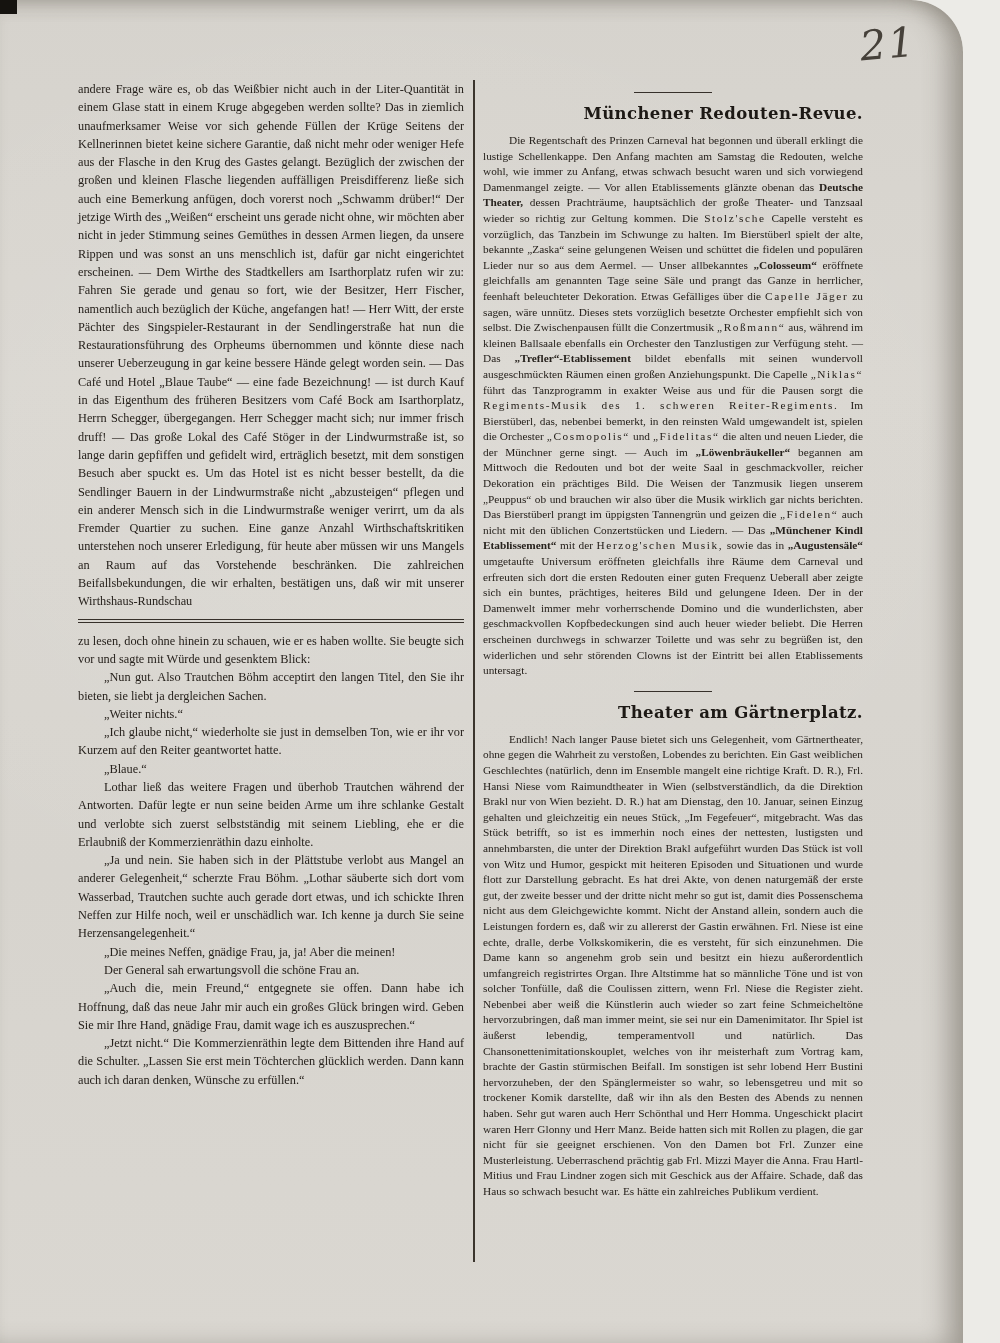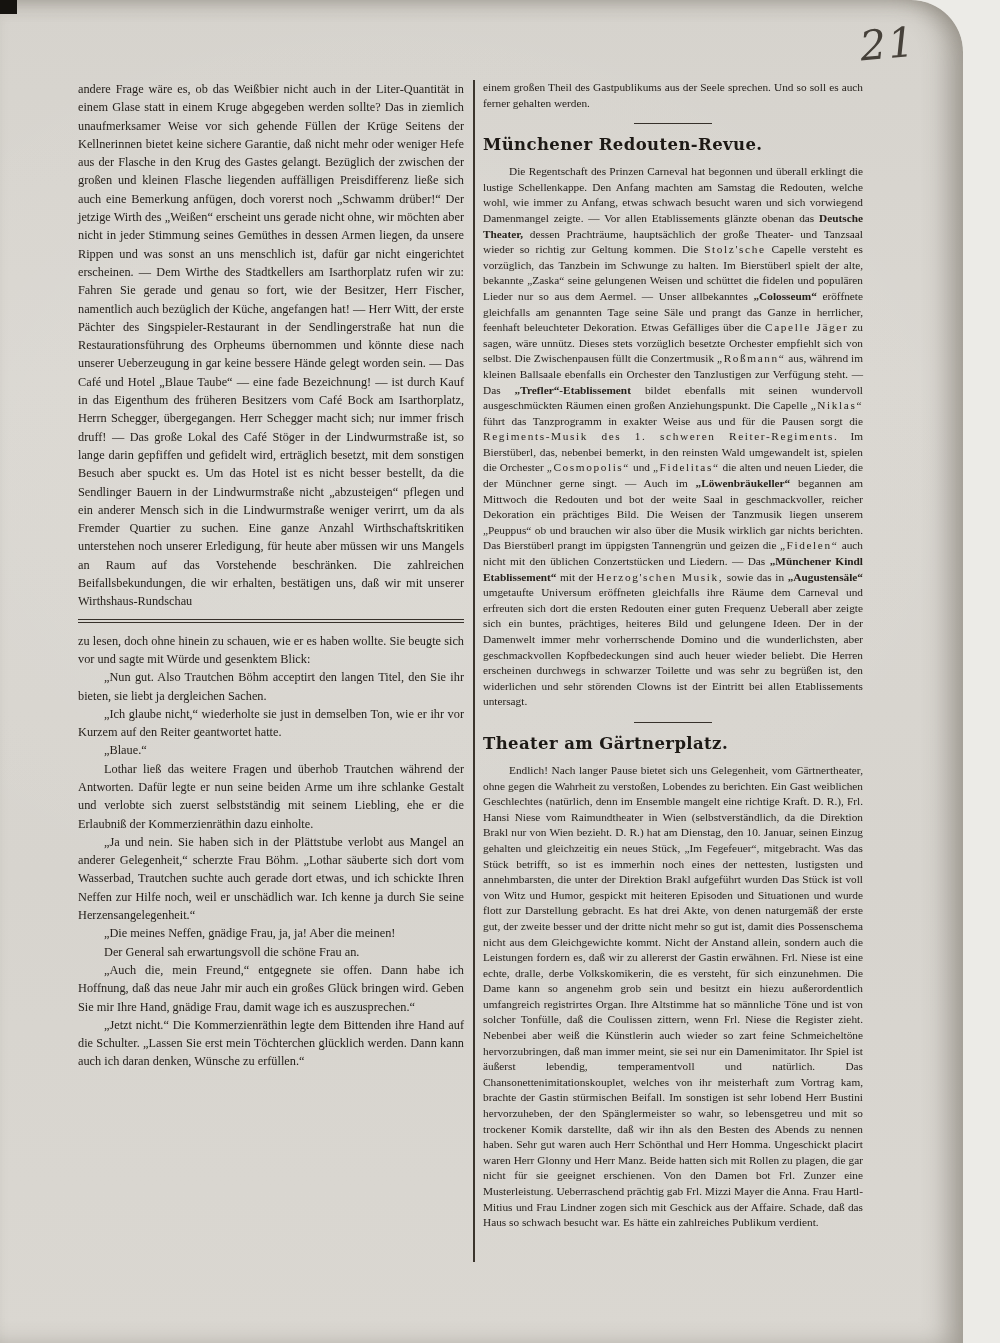--- a/index.html
+++ b/index.html
@@ -37,56 +37,54 @@
   .para.indent{text-indent:26px;}
   .bold{font-weight:bold;}
   .sperr{letter-spacing:1.6px;}
   .rule-double{
     height:0;border-top:4px double #36302a;margin:8px 0 9px 0;
   }
   .rule-short{
     width:78px;height:0;border-top:1.5px solid #36302a;margin:12px auto 11px auto;
   }
   .article-title{
-    font-size:16.5px;font-weight:bold;text-align:left;color:#1d1915;
+    font-size:16.5px;font-weight:bold;text-align:right;color:#1d1915;
     margin:10px 0 9px 0;letter-spacing:0.4px;line-height:20px;
   }
 </style>
 </head>
 <body>
 
 <div class="paper"></div>
 <div class="corner-mark"></div>
 <div class="page-number">21</div>
 <div class="column-rule"></div>
 
 <div class="col col-left">
   <div>
       <p class="para"><span>andere Frage wäre es, ob das Weißbier nicht auch in der Liter-Quantität in einem Glase statt in einem Kruge abgegeben werden sollte? Das in ziemlich unaufmerksamer Weise vor sich gehende Füllen der Krüge Seitens der Kellnerinnen bietet keine sichere Garantie, daß nicht mehr oder weniger Hefe aus der Flasche in den Krug des Gastes gelangt. Bezüglich der zwischen der großen und kleinen Flasche liegenden auffälligen Preisdifferenz ließe sich auch eine Bemerkung anfügen, doch vorerst noch „Schwamm drüber!“ Der jetzige Wirth des „Weißen“ erscheint uns gerade nicht ohne, wir möchten aber nicht in jeder Stimmung seines Gemüthes in dessen Armen liegen, da unsere Rippen und was sonst an uns menschlich ist, dafür gar nicht eingerichtet erscheinen. — Dem Wirthe des Stadtkellers am Isarthorplatz rufen wir zu: Fahren Sie gerade und genau so fort, wie der Besitzer, Herr Fischer, namentlich auch bezüglich der Küche, angefangen hat! — Herr Witt, der erste Pächter des Singspieler-Restaurant in der Sendlingerstraße hat nun die Restaurationsführung des Orpheums übernommen und könnte diese nach unserer Ueberzeugung in gar keine bessere Hände gelegt worden sein. — Das Café und Hotel „Blaue Taube“ — eine fade Bezeichnung! — ist durch Kauf in das Eigenthum des früheren Besitzers vom Café Bock am Isarthorplatz, Herrn Schegger, übergegangen. Herr Schegger macht sich; nur immer frisch druff! — Das große Lokal des Café Stöger in der Lindwurmstraße ist, so lange darin gepfiffen und gefidelt wird, erträglich besetzt, mit dem sonstigen Besuch aber spuckt es. Um das Hotel ist es nicht besser bestellt, da die Sendlinger Bauern in der Lindwurmstraße nicht „abzusteigen“ pflegen und ein anderer Mensch sich in die Lindwurmstraße weniger verirrt, um da als Fremder Quartier zu suchen. Eine ganze Anzahl Wirthschaftskritiken unterstehen noch unserer Erledigung, für heute aber müssen wir uns Mangels an Raum auf das Vorstehende beschränken. Die zahlreichen Beifallsbekundungen, die wir erhalten, bestätigen uns, daß wir mit unserer Wirthshaus-Rundschau</span></p>
     </div>
   <div class="rule-double"></div>
   <div>
       <p class="para"><span>zu lesen, doch ohne hinein zu schauen, wie er es haben wollte. Sie beugte sich vor und sagte mit Würde und gesenktem Blick:</span></p>
       <p class="para indent"><span>„Nun gut. Also Trautchen Böhm acceptirt den langen Titel, den Sie ihr bieten, sie liebt ja dergleichen Sachen.</span></p>
+      <p class="para indent"><span>„Weiter nichts.“</span></p>
       <p class="para indent"><span>„Ich glaube nicht,“ wiederholte sie just in demselben Ton, wie er ihr vor Kurzem auf den Reiter geantwortet hatte.</span></p>
       <p class="para indent"><span>„Blaue.“</span></p>
       <p class="para indent"><span>Lothar ließ das weitere Fragen und überhob Trautchen während der Antworten. Dafür legte er nun seine beiden Arme um ihre schlanke Gestalt und verlobte sich zuerst selbstständig mit seinem Liebling, ehe er die Erlaubniß der Kommerzienräthin dazu einholte.</span></p>
       <p class="para indent"><span>„Ja und nein. Sie haben sich in der Plättstube verlobt aus Mangel an anderer Gelegenheit,“ scherzte Frau Böhm. „Lothar säuberte sich dort vom Wasserbad, Trautchen suchte auch gerade dort etwas, und ich schickte Ihren Neffen zur Hilfe noch, weil er unschädlich war. Ich kenne ja durch Sie seine Herzensangelegenheit.“</span></p>
       <p class="para indent"><span>„Die meines Neffen, gnädige Frau, ja, ja! Aber die meinen!</span></p>
       <p class="para indent"><span>Der General sah erwartungsvoll die schöne Frau an.</span></p>
       <p class="para indent"><span>„Auch die, mein Freund,“ entgegnete sie offen. Dann habe ich Hoffnung, daß das neue Jahr mir auch ein großes Glück bringen wird. Geben Sie mir Ihre Hand, gnädige Frau, damit wage ich es auszusprechen.“</span></p>
       <p class="para indent"><span>„Jetzt nicht.“ Die Kommerzienräthin legte dem Bittenden ihre Hand auf die Schulter. „Lassen Sie erst mein Töchterchen glücklich werden. Dann kann auch ich daran denken, Wünsche zu erfüllen.“</span></p>
     </div>
 
 </div>
 
 <div class="col col-right">
-  <div>
-      <p class="para"><span>einem großen Theil des Gastpublikums aus der Seele sprechen. Und so soll es auch ferner gehalten werden.</span></p>
-    </div>
   <div class="rule-short"></div>
   <div class="article-title">Münchener Redouten-Revue.</div>
   <div>
       <p class="para indent"><span>Die Regentschaft des Prinzen Carneval hat begonnen und überall erklingt die lustige Schellenkappe. Den Anfang machten am Samstag die Redouten, welche wohl, wie immer zu Anfang, etwas schwach besucht waren und sich vorwiegend Damenmangel zeigte. — Vor allen Etablissements glänzte obenan das </span><span class="bold">Deutsche Theater,</span><span> dessen Prachträume, hauptsächlich der große Theater- und Tanzsaal wieder so richtig zur Geltung kommen. Die </span><span class="sperr">Stolz'sche</span><span> Capelle versteht es vorzüglich, das Tanzbein im Schwunge zu halten. Im Bierstüberl spielt der alte, bekannte „Zaska“ seine gelungenen Weisen und schüttet die fidelen und populären Lieder nur so aus dem Aermel. — Unser allbekanntes </span><span class="bold">„Colosseum“</span><span> eröffnete gleichfalls am genannten Tage seine Säle und prangt das Ganze in herrlicher, feenhaft beleuchteter Dekoration. Etwas Gefälliges über die </span><span class="sperr">Capelle Jäger</span><span> zu sagen, wäre unnütz. Dieses stets vorzüglich besetzte Orchester empfiehlt sich von selbst. Die Zwischenpausen füllt die Conzertmusik </span><span class="sperr">„Roßmann“</span><span> aus, während im kleinen Ballsaale ebenfalls ein Orchester den Tanzlustigen zur Verfügung steht. — Das </span><span class="bold">„Trefler“-Etablissement</span><span> bildet ebenfalls mit seinen wundervoll ausgeschmückten Räumen einen großen Anziehungspunkt. Die Capelle </span><span class="sperr">„Niklas“</span><span> führt das Tanzprogramm in exakter Weise aus und für die Pausen sorgt die </span><span class="sperr">Regiments-Musik des 1. schweren Reiter-Regiments.</span><span> Im Bierstüberl, das, nebenbei bemerkt, in den reinsten Wald umgewandelt ist, spielen die Orchester </span><span class="sperr">„Cosmopolis“</span><span> und </span><span class="sperr">„Fidelitas“</span><span> die alten und neuen Lieder, die der Münchner gerne singt. — Auch im </span><span class="bold">„Löwenbräukeller“</span><span> begannen am Mittwoch die Redouten und bot der weite Saal in geschmackvoller, reicher Dekoration ein prächtiges Bild. Die Weisen der Tanzmusik liegen unserem „Peuppus“ ob und brauchen wir also über die Musik wirklich gar nichts berichten. Das Bierstüberl prangt im üppigsten Tannengrün und geizen die </span><span class="sperr">„Fidelen“</span><span> auch nicht mit den üblichen Conzertstücken und Liedern. — Das </span><span class="bold">„Münchener Kindl Etablissement“</span><span> mit der </span><span class="sperr">Herzog'schen Musik,</span><span> sowie das in </span><span class="bold">„Augustensäle“</span><span> umgetaufte Universum eröffneten gleichfalls ihre Räume dem Carneval und erfreuten sich dort die ersten Redouten einer guten Frequenz Ueberall aber zeigte sich ein buntes, prächtiges, heiteres Bild und gelungene Ideen. Der in der Damenwelt immer mehr vorherrschende Domino und die wunderlichsten, aber geschmackvollen Kopfbedeckungen sind auch heuer wieder beliebt. Die Herren erscheinen durchwegs in schwarzer Toilette und was sehr zu begrüßen ist, den widerlichen und sehr störenden Clowns ist der Eintritt bei allen Etablissements untersagt.</span></p>
     </div>
   <div class="rule-short"></div>
   <div class="article-title">Theater am Gärtnerplatz.</div>
   <div>
       <p class="para indent"><span>Endlich! Nach langer Pause bietet sich uns Gelegenheit, vom Gärtnertheater, ohne gegen die Wahrheit zu verstoßen, Lobendes zu berichten. Ein Gast weiblichen Geschlechtes (natürlich, denn im Ensemble mangelt eine richtige Kraft. D. R.), Frl. Hansi Niese vom Raimundtheater in Wien (selbstverständlich, da die Direktion Brakl nur von Wien bezieht. D. R.) hat am Dienstag, den 10. Januar, seinen Einzug gehalten und gleichzeitig ein neues Stück, „Im Fegefeuer“, mitgebracht. Was das Stück betrifft, so ist es immerhin noch eines der nettesten, lustigsten und annehmbarsten, die unter der Direktion Brakl aufgeführt wurden Das Stück ist voll von Witz und Humor, gespickt mit heiteren Episoden und Situationen und wurde flott zur Darstellung gebracht. Es hat drei Akte, von denen naturgemäß der erste gut, der zweite besser und der dritte nicht mehr so gut ist, damit dies Possenschema nicht aus dem Gleichgewichte kommt. Nicht der Anstand allein, sondern auch die Leistungen fordern es, daß wir zu allererst der Gastin erwähnen. Frl. Niese ist eine echte, dralle, derbe Volkskomikerin, die es versteht, für sich einzunehmen. Die Dame kann so angenehm grob sein und besitzt ein hiezu außerordentlich umfangreich registrirtes Organ. Ihre Altstimme hat so männliche Töne und ist von solcher Tonfülle, daß die Coulissen zittern, wenn Frl. Niese die Register zieht. Nebenbei aber weiß die Künstlerin auch wieder so zart feine Schmeicheltöne hervorzubringen, daß man immer meint, sie sei nur ein Damenimitator. Ihr Spiel ist äußerst lebendig, temperamentvoll und natürlich. Das Chansonettenimitationskouplet, welches von ihr meisterhaft zum Vortrag kam, brachte der Gastin stürmischen Beifall. Im sonstigen ist sehr lobend Herr Bustini hervorzuheben, der den Spänglermeister so wahr, so lebensgetreu und mit so trockener Komik darstellte, daß wir ihn als den Besten des Abends zu nennen haben. Sehr gut waren auch Herr Schönthal und Herr Homma. Ungeschickt placirt waren Herr Glonny und Herr Manz. Beide hatten sich mit Rollen zu plagen, die gar nicht für sie geeignet erschienen. Von den Damen bot Frl. Zunzer eine Musterleistung. Ueberraschend prächtig gab Frl. Mizzi Mayer die Anna. Frau Hartl-Mitius und Frau Lindner zogen sich mit Geschick aus der Affaire. Schade, daß das Haus so schwach besucht war. Es hätte ein zahlreiches Publikum verdient.</span></p>
     </div>

